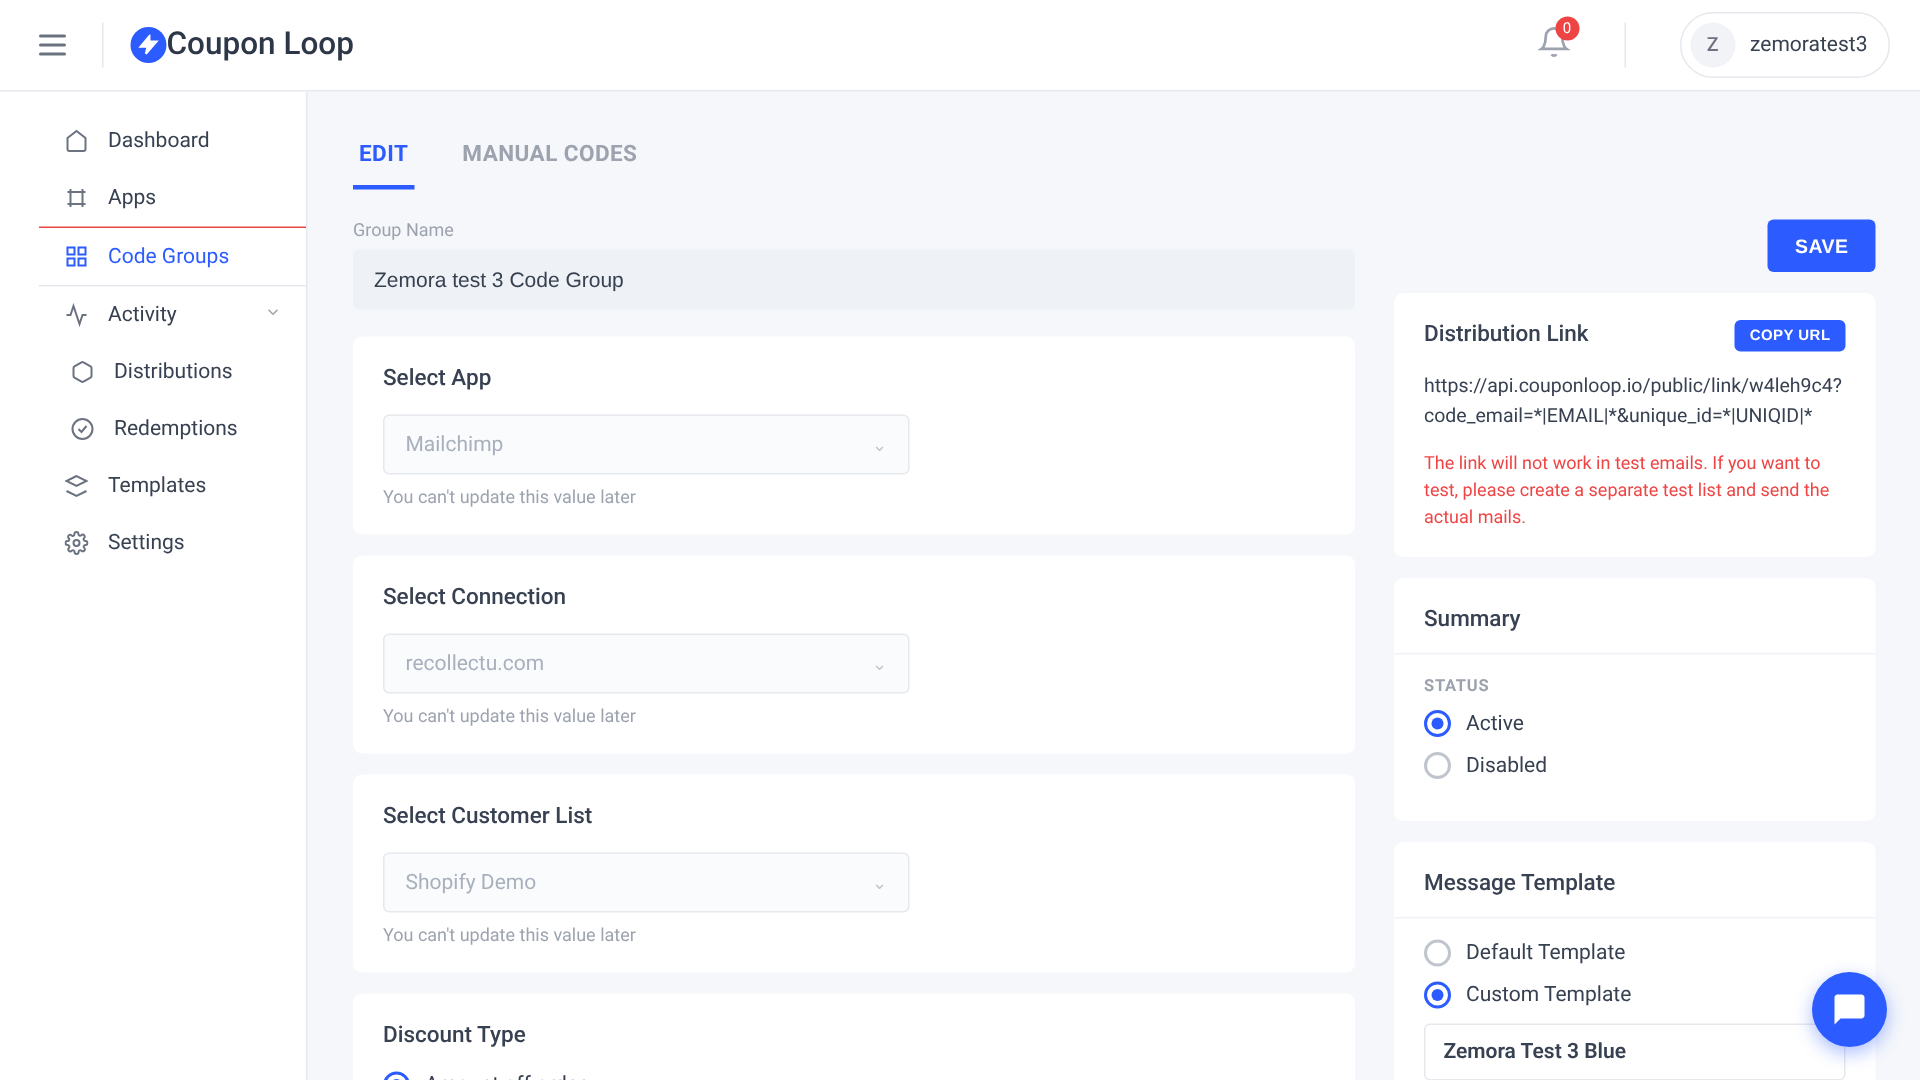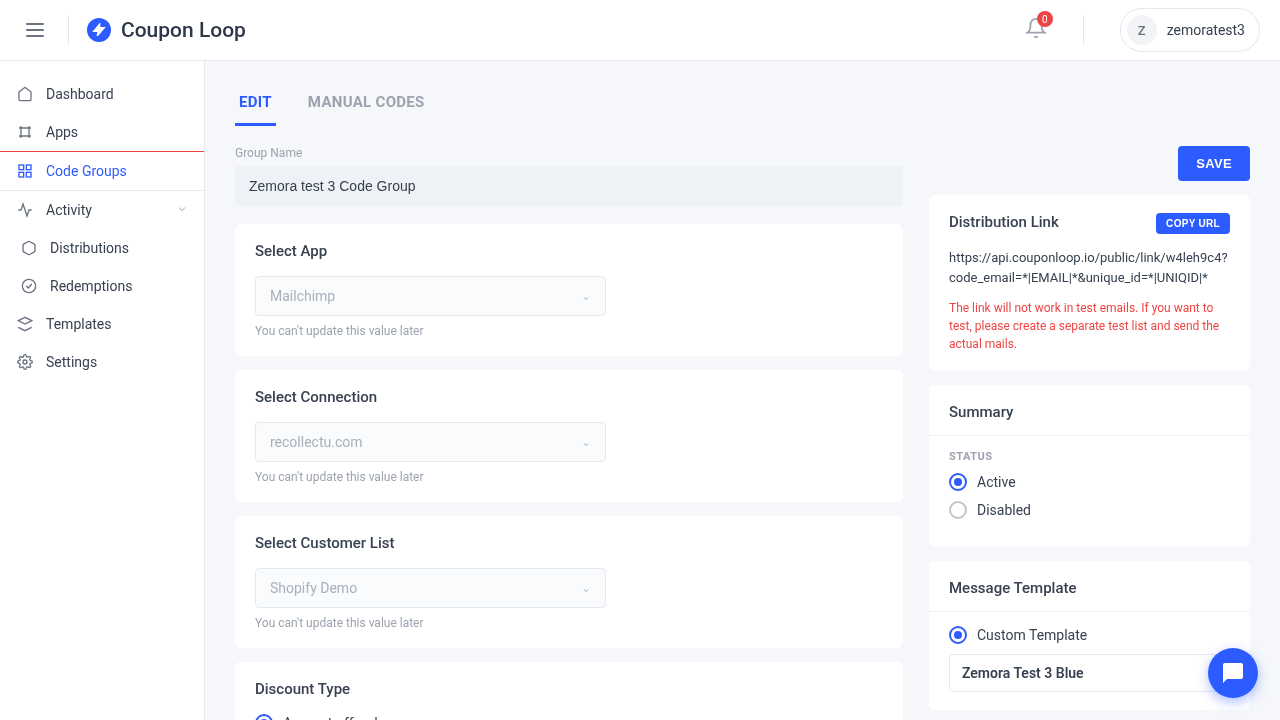--- a/index.html
+++ b/index.html
@@ -2,33 +2,33 @@
 <html><head>
 <meta charset="utf-8">
 <style>
 * { margin: 0; padding: 0; box-sizing: border-box; }
 html, body { height: 100%; font-family: -apple-system, BlinkMacSystemFont, 'Segoe UI', Roboto, sans-serif; background: #f5f7fa; color: #333; }
 .app { display: flex; flex-direction: column; height: 100vh; }
 .topbar { height: 61px; background: #fff; display: flex; align-items: center; padding: 0 20px; border-bottom: 1px solid #e5e8ec; }
 .hamburger { display: flex; flex-direction: column; gap: 4px; cursor: pointer; padding: 6px; }
 .hamburger span { width: 18px; height: 2px; background: #6b7280; border-radius: 1px; }
 .divider-v { width: 1px; height: 30px; background: #e5e8ec; margin: 0 18px; }
-.logo-wrap { display: flex; align-items: center; gap: 10px; }
+.logo-wrap { display: flex; align-items: center; }
 .logo-icon { width: 24px; height: 24px; background: #2c5cff; border-radius: 50%; display: flex; align-items: center; justify-content: center; }
 .logo-icon svg { width: 14px; height: 14px; }
 .brand { font-size: 21px; font-weight: 500; color: #2d3748; }
 .topbar-right { margin-left: auto; display: flex; align-items: center; gap: 18px; }
 .bell-wrap { position: relative; cursor: pointer; }
 .bell-icon { color: #9ca3af; }
 .badge { position: absolute; top: -6px; right: -6px; background: #ef4444; color: #fff; font-size: 10px; min-width: 16px; height: 16px; border-radius: 8px; display: flex; align-items: center; justify-content: center; padding: 0 4px; }
 .user-chip { display: flex; align-items: center; gap: 10px; border: 1px solid #e5e8ec; border-radius: 22px; padding: 6px 14px 6px 6px; cursor: pointer; }
 .user-avatar { width: 30px; height: 30px; border-radius: 50%; background: #f1f3f6; display: flex; align-items: center; justify-content: center; font-size: 13px; color: #6b7280; font-weight: 500; }
 .user-name { font-size: 14px; color: #374151; }
 .body { flex: 1; display: flex; overflow: hidden; }
-.sidebar { width: 205px; background: #fff; border-right: 1px solid #e5e8ec; padding-top: 14px; overflow-y: auto; }
+.sidebar { width: 205px; background: #fff; border-right: 1px solid #e5e8ec; padding-top: 14px; overflow-y: auto; padding-left: 26px; }
 .nav-item { display: flex; align-items: center; gap: 12px; padding: 10px 16px; font-size: 14px; color: #374151; cursor: pointer; position: relative; }
 .nav-item.active { color: #2c5cff; border-top: 1px solid #ef4444; border-bottom: 1px solid #e5e8ec; }
 .nav-item .nav-icon { width: 18px; height: 18px; display: flex; align-items: center; justify-content: center; color: #6b7280; }
 .nav-item.active .nav-icon { color: #2c5cff; }
 .nav-chevron { margin-left: auto; color: #9ca3af; }
 .nav-sub { padding-left: 20px; }
 .content { flex: 1; overflow-y: auto; padding: 24px 30px; }
 .tabs { display: flex; gap: 28px; margin-bottom: 20px; border-bottom: 0; }
 .tab { padding: 8px 4px 12px; font-size: 15px; font-weight: 700; color: #9ca3af; letter-spacing: 0.3px; cursor: pointer; border-bottom: 3px solid transparent; }
 .tab.active { color: #2c5cff; border-bottom-color: #2c5cff; }
@@ -244,20 +244,24 @@
             <div class="radio-row">
               <span class="radio"></span>
               <span class="radio-label">Disabled</span>
             </div>
           </div>
 
           <div class="right-card">
             <div class="right-card-title">Message Template</div>
             <div class="hr"></div>
             <div class="radio-row">
+              <span class="radio"></span>
+              <span class="radio-label">Default Template</span>
+            </div>
+            <div class="radio-row">
               <span class="radio checked"></span>
               <span class="radio-label">Custom Template</span>
             </div>
             <div class="template-box">
               <div class="template-name">Zemora Test 3 Blue</div>
             </div>
           </div>
         </div>
       </div>
     </div>

